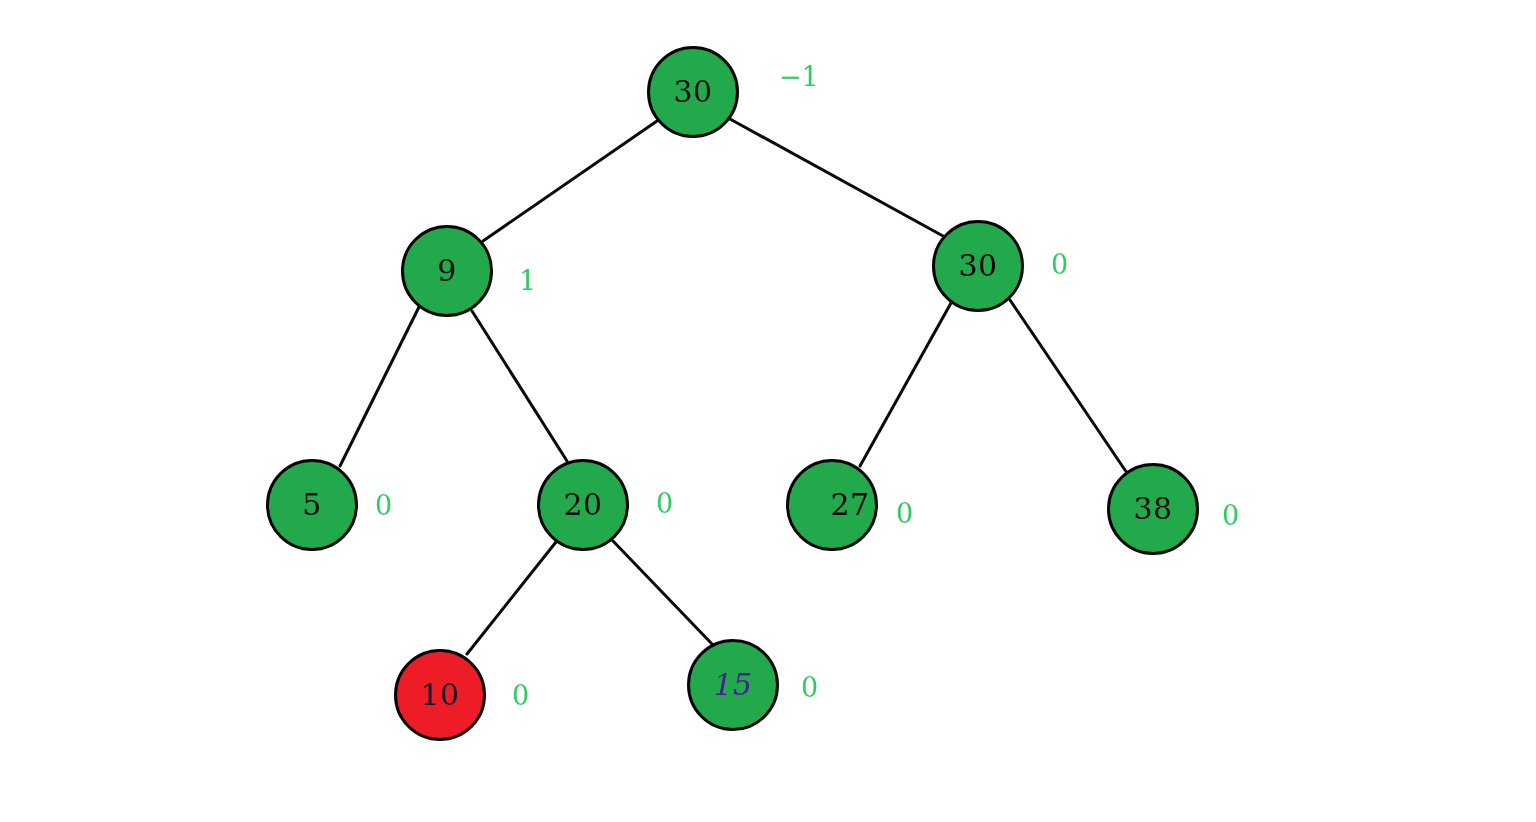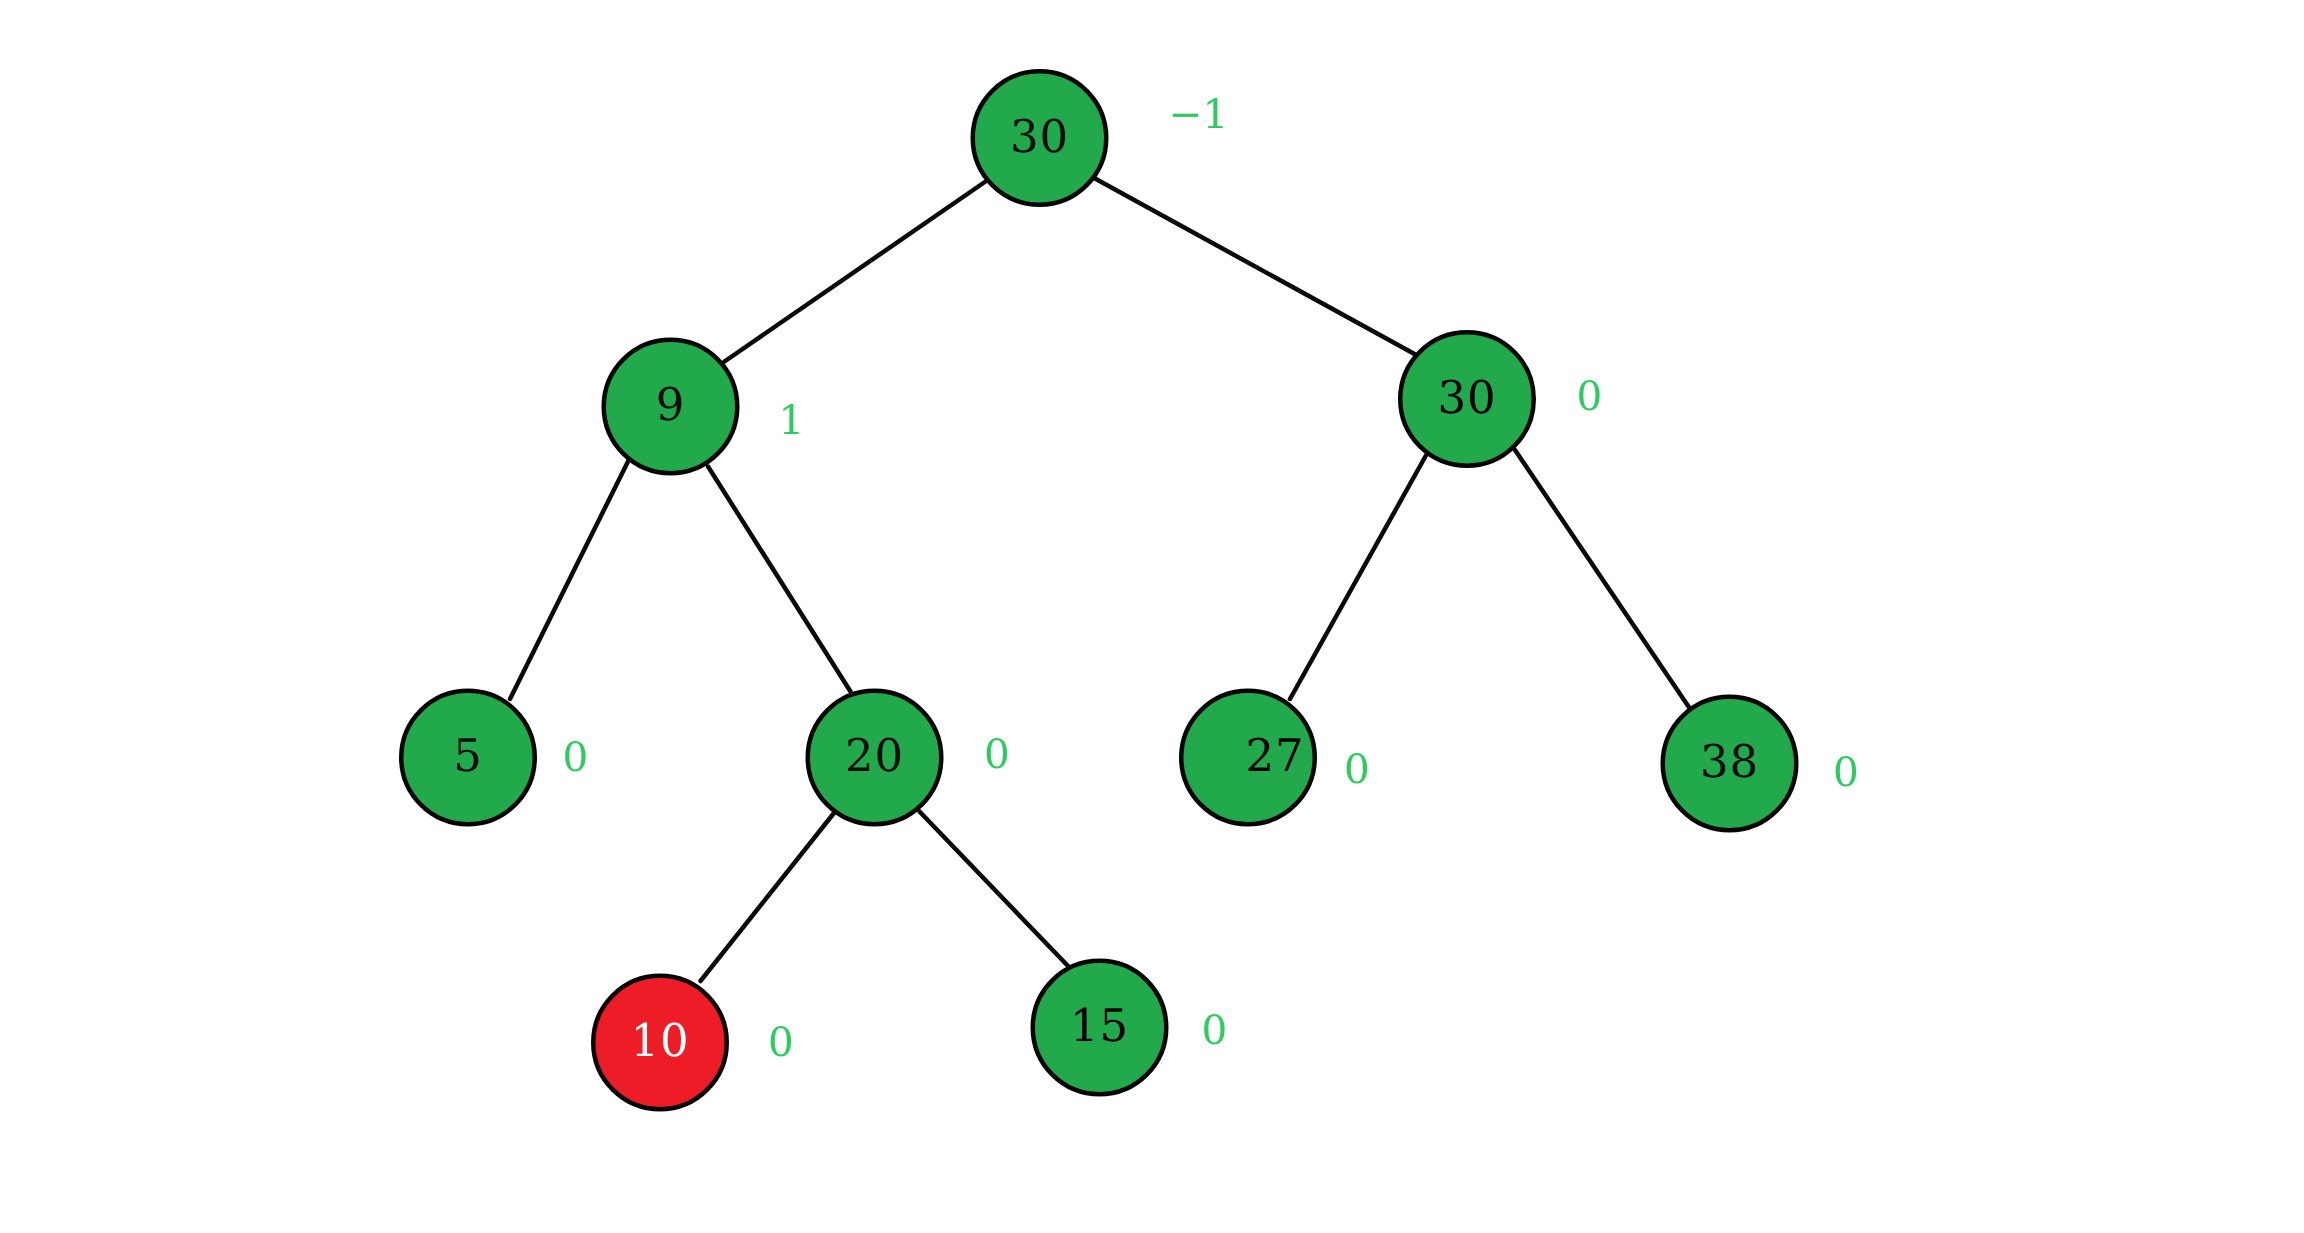--- a/index.html
+++ b/index.html
@@ -89,21 +89,21 @@
       <span class="balance" style="color: rgb(46, 204, 96); left: 656px; top: 490px;">0</span>
       <div class="node" style="left: 786px; top: 459px; width: 92px; height: 92px; background: rgb(34, 169, 76); border-color: rgb(5, 5, 5);">
         <span class="node-label" style="color: #000000; margin-left: 36px;">27</span>
       </div>
       <span class="balance" style="color: rgb(46, 204, 96); left: 896px; top: 500px;">0</span>
       <div class="node" style="left: 1107px; top: 463px; width: 92px; height: 92px; background: rgb(34, 169, 76); border-color: rgb(5, 5, 5);">
         <span class="node-label" style="color: rgb(13, 13, 13);">38</span>
       </div>
       <span class="balance" style="color: rgb(46, 204, 96); left: 1222px; top: 502px;">0</span>
       <div class="node" style="left: 394px; top: 649px; width: 92px; height: 92px; background: rgb(238, 28, 38); border-color: rgb(5, 5, 5);">
-        <span class="node-label" style="color: #ffffff;">10</span>
+        <span class="node-label" style="color: #0f172a;">10</span>
       </div>
       <span class="balance" style="color: rgb(46, 204, 96); left: 512px; top: 682px;">0</span>
       <div class="node" style="left: 687px; top: 639px; width: 92px; height: 92px; background: rgb(34, 169, 76); border-color: rgb(5, 5, 5);">
-        <span class="node-label" style="color: #000000;">15</span>
+        <span class="node-label" style="color: #4c1d95; font-style: italic;">15</span>
       </div>
       <span class="balance" style="color: rgb(46, 204, 96); left: 801px; top: 674px;">0</span>
     </div>
 </div>
 
 </body></html>

